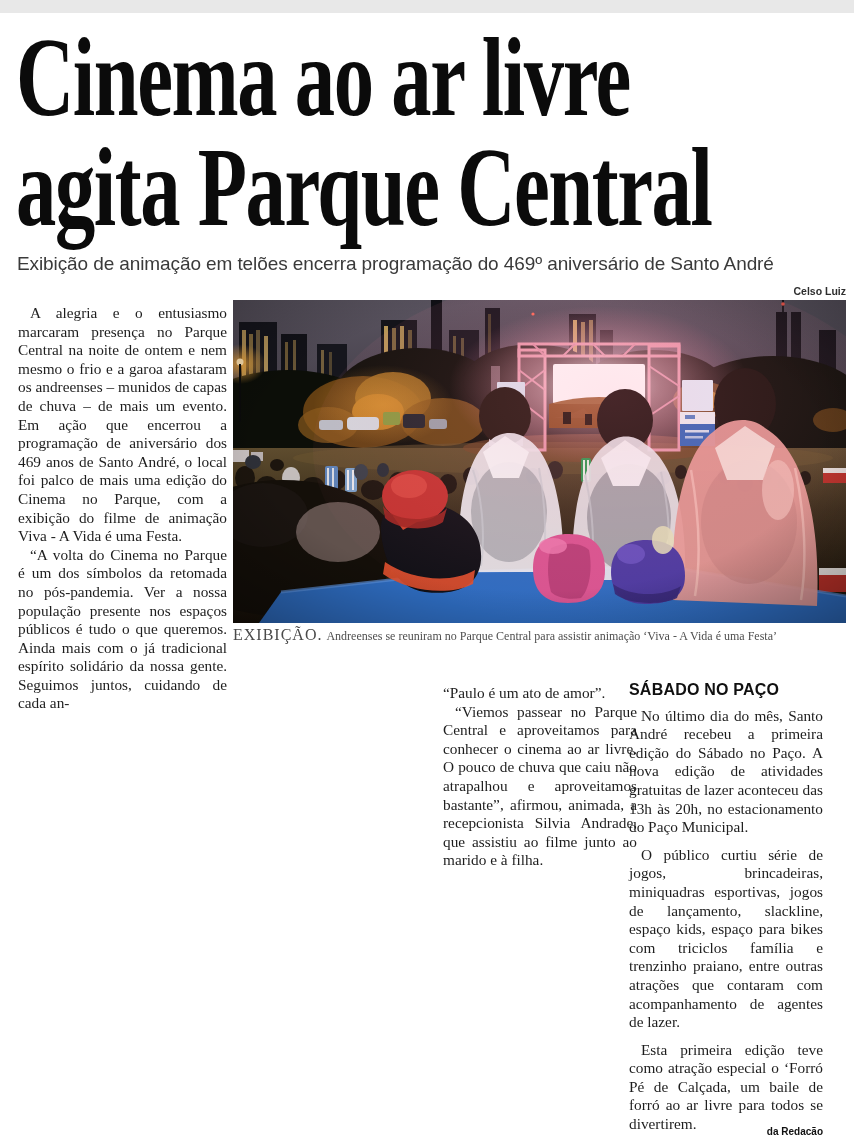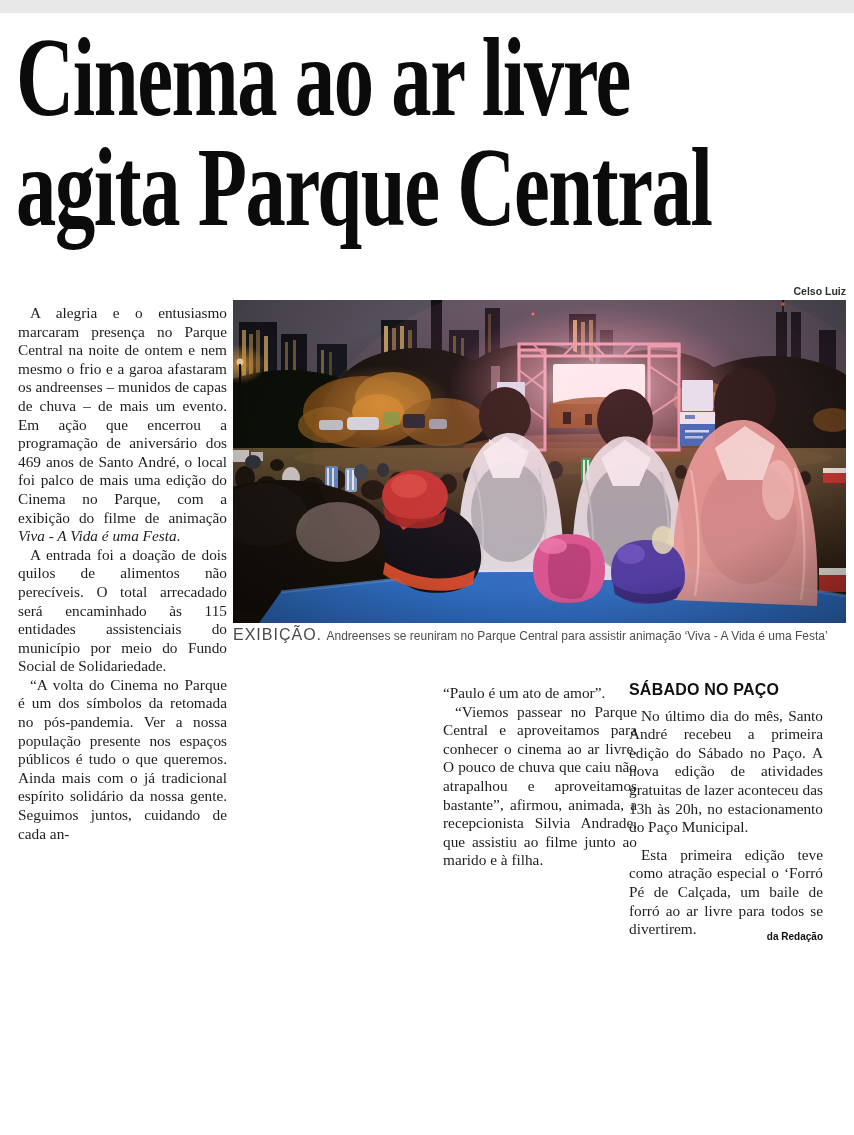--- a/index.html
+++ b/index.html
@@ -29,21 +29,21 @@
     color:#2e2e2e;
   }
   .photo-frame {
     position:absolute; left:233px; top:287px; width:613px; height:323px;
     background:#1c181e;
   }
   .photo-frame svg { display:block; }
   
   .caption {
     position:absolute; left:233px; top:613px; width:620px;
-    font-family:Liberation Sans, sans-serif; color:var(--caption_ink,#4e4e4e);
+    font-family:Liberation Serif, serif; color:var(--caption_ink,#4e4e4e);
     white-space:nowrap;
   }
   .caption-tag { font-size:16px; letter-spacing:1px; color:#4a4a4a; }
   .caption-text { font-size:12px; }
   
   .col {
     position:absolute; text-align:justify;
     font-size:15.3px; line-height:18.6px; color:var(--ink,#1d1d1d);
   }
   .col p { margin:0; text-indent:12px; }
@@ -52,37 +52,38 @@
   .col2 { left:233px; top:671px; width:194px; }
   .col3 { left:443px; top:671px; width:194px; }
   .col4 { left:629px; top:668px; width:194px; }
   .col4 p { margin-bottom:9px; }
   .col4 p:last-child { margin-bottom:0; }
   .sidebar-heading {
     font-family:"Liberation Sans", sans-serif; font-weight:700;
     font-size:16px; letter-spacing:0.2px; color:#101010;
     margin:0 0 7px 0; text-align:left;
   }
-  .it { font-style:italic; }
+  .it { }
   .byline {
     position:absolute; right:0; bottom:1px;
     font-family:"Liberation Sans", sans-serif; font-weight:700;
     font-size:10px; color:#101010; background:var(--paper,#fff); padding-left:6px;
   }
 </style>
 </head>
 <body>
 
 <div class="page">
 
   <div class="headline">
     <div>Cinema ao ar livre</div>
     <div>agita Parque Central</div>
   </div>
 
+  <div class="subheadline">Exibição de animação em telões encerra programação do 469º aniversário de Santo André</div>
 
   <div class="photo-credit">Celso Luiz</div>
 
   <div class="photo-frame">
     <svg width="613" height="323" viewBox="0 0 613 323" xmlns="http://www.w3.org/2000/svg">
       <defs>
         <linearGradient id="skyg" x1="0" y1="0" x2="0" y2="1">
           <stop offset="0" stop-color="#5a5460"></stop>
           <stop offset="1" stop-color="#39343e"></stop>
         </linearGradient>
@@ -336,32 +337,32 @@
     </svg>
   </div>
 
   <div class="caption">
     <span class="caption-tag">EXIBIÇÃO.</span>
     <span class="caption-text">Andreenses se reuniram no Parque Central para assistir animação ‘Viva - A Vida é uma Festa’</span>
   </div>
 
   <div class="col col1">
     <p><span>A alegria e o entusiasmo marcaram presença no Parque Central na noite de ontem e nem mesmo o frio e a garoa afastaram os andreenses – munidos de capas de chuva – de mais um evento. Em ação que encerrou a programação de aniversário dos 469 anos de Santo André, o local foi palco de mais uma edição do Cinema no Parque, com a exibição do filme de animação </span><span class="it">Viva - A Vida é uma Festa</span><span>.</span></p>
-    <p>A entrada foi a doação de dois quilos de alimentos não perecíveis. O total arrecadado será encaminhado às 115 entidades assistenciais do município por meio do Fundo Social de Solidariedade.</p>
     <p>“A volta do Cinema no Parque é um dos símbolos da retomada no pós-pandemia. Ver a nossa população presente nos espaços públicos é tudo o que queremos. Ainda mais com o já tradicional espírito solidário da nossa gente. Seguimos juntos, cuidando de cada an-</p>
   </div>
 
   <div class="col col2">
   </div>
 
   <div class="col col3">
     <p class="flush">“Paulo é um ato de amor”.</p>
     <p>“Viemos passear no Parque Central e aproveitamos para conhecer o cinema ao ar livre. O pouco de chuva que caiu não atrapalhou e aproveitamos bastante”, afirmou, animada, a recepcionista Silvia Andrade, que assistiu ao filme junto ao marido e à filha.</p>
   </div>
 
   <div class="col col4">
     <h3 class="sidebar-heading">SÁBADO NO PAÇO</h3>
     <p>No último dia do mês, Santo André recebeu a primeira edição do Sábado no Paço. A nova edição de atividades gratuitas de lazer aconteceu das 13h às 20h, no estacionamento do Paço Municipal.</p>
+    <p>O público curtiu série de jogos, brincadeiras, miniquadras esportivas, jogos de lançamento, slackline, espaço kids, espaço para bikes com triciclos família e trenzinho praiano, entre outras atrações que contaram com acompanhamento de agentes de lazer.</p>
     <p>Esta primeira edição teve como atração especial o ‘Forró Pé de Calçada, um baile de forró ao ar livre para todos se divertirem.</p>
     <span class="byline">da Redação</span>
   </div>
 
 </div>
 
 </body></html>

